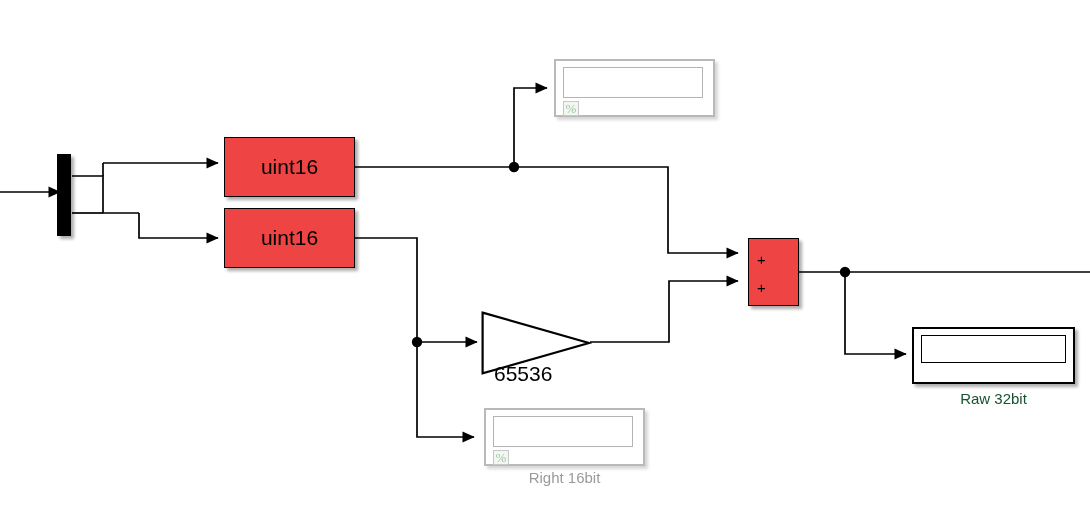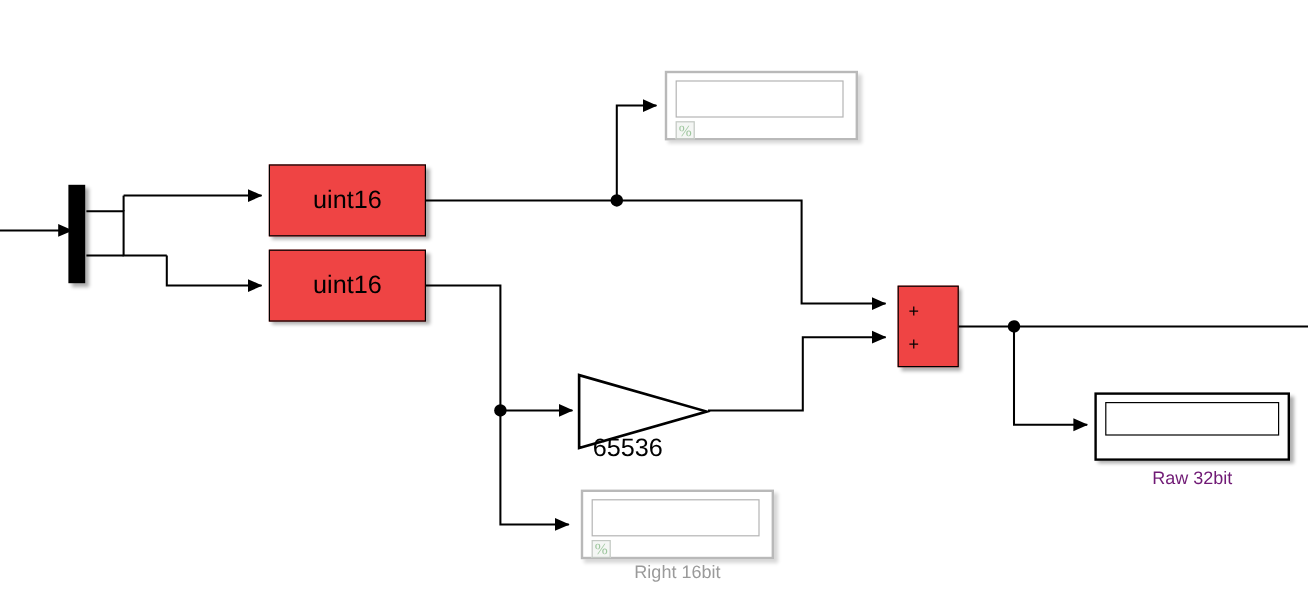--- a/index.html
+++ b/index.html
@@ -114,21 +114,21 @@
     display: flex;
     align-items: center;
     justify-content: center;
     font-family: "Liberation Serif", serif;
   }
 
   
   .caption {
     position: absolute;
     font-size: 15px;
-    color: #701a75;
+    color: #14532d;
     white-space: nowrap;
     text-align: center;
   }
   .caption.commented { color: #9a9a9a; }
 </style>
 </head>
 <body>
 
 <div id="canvas">
 

